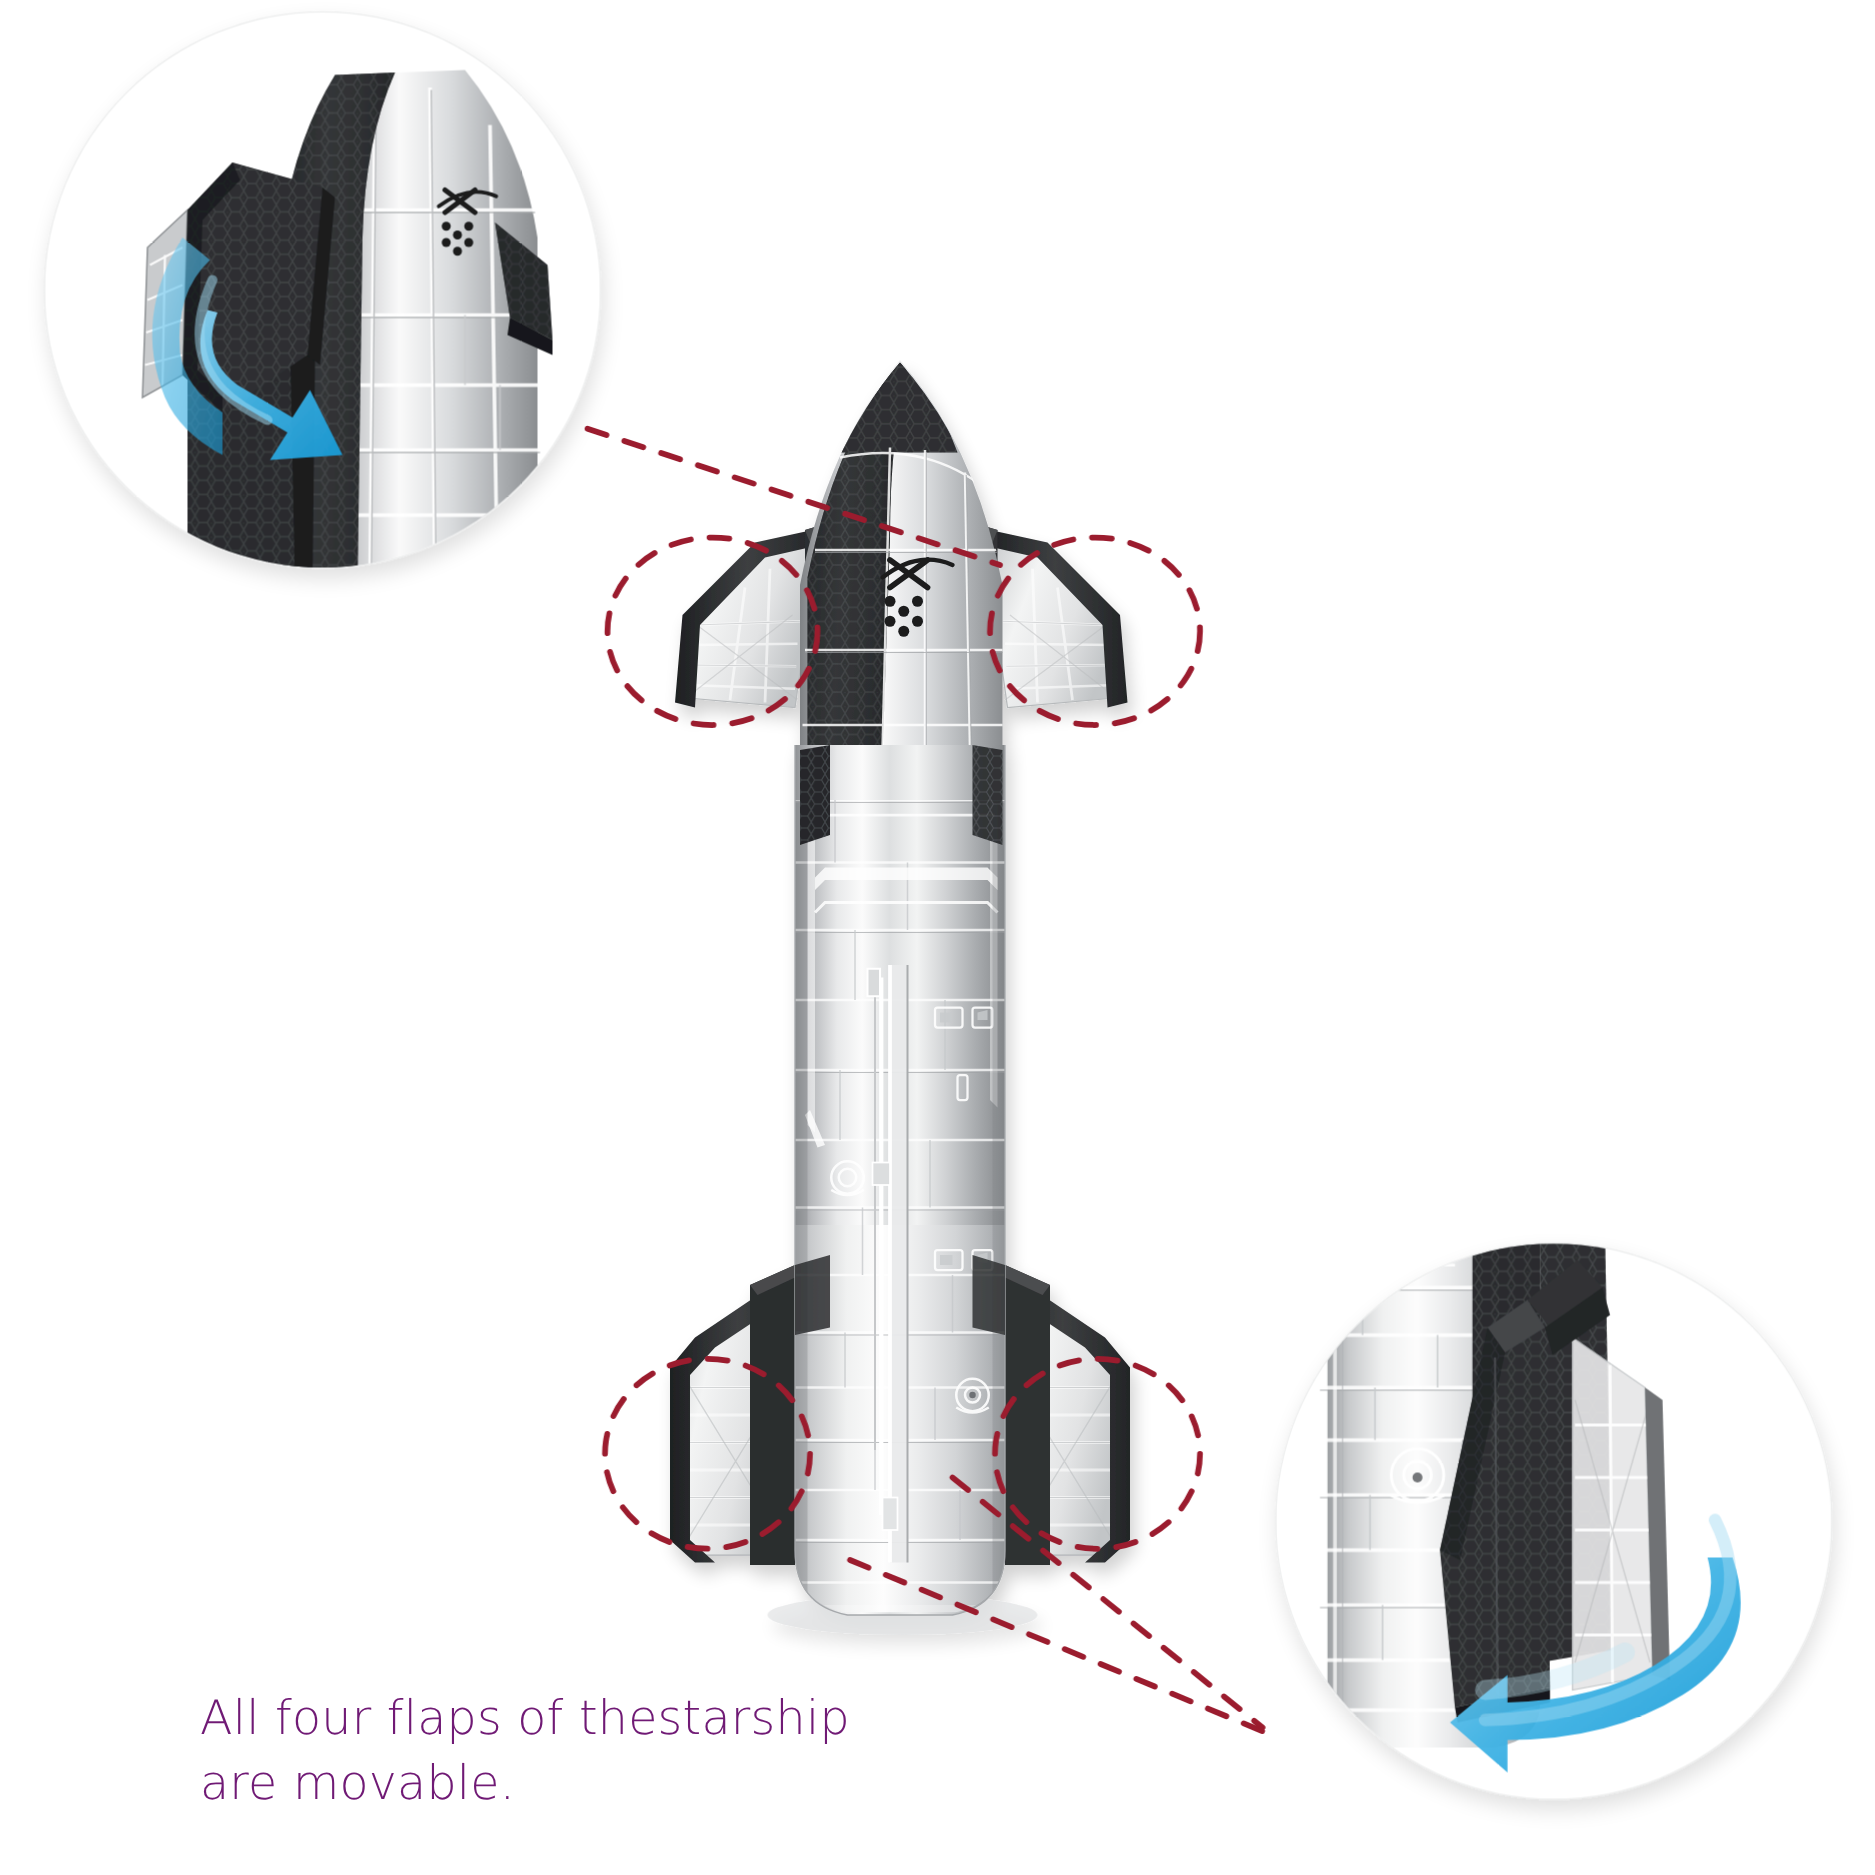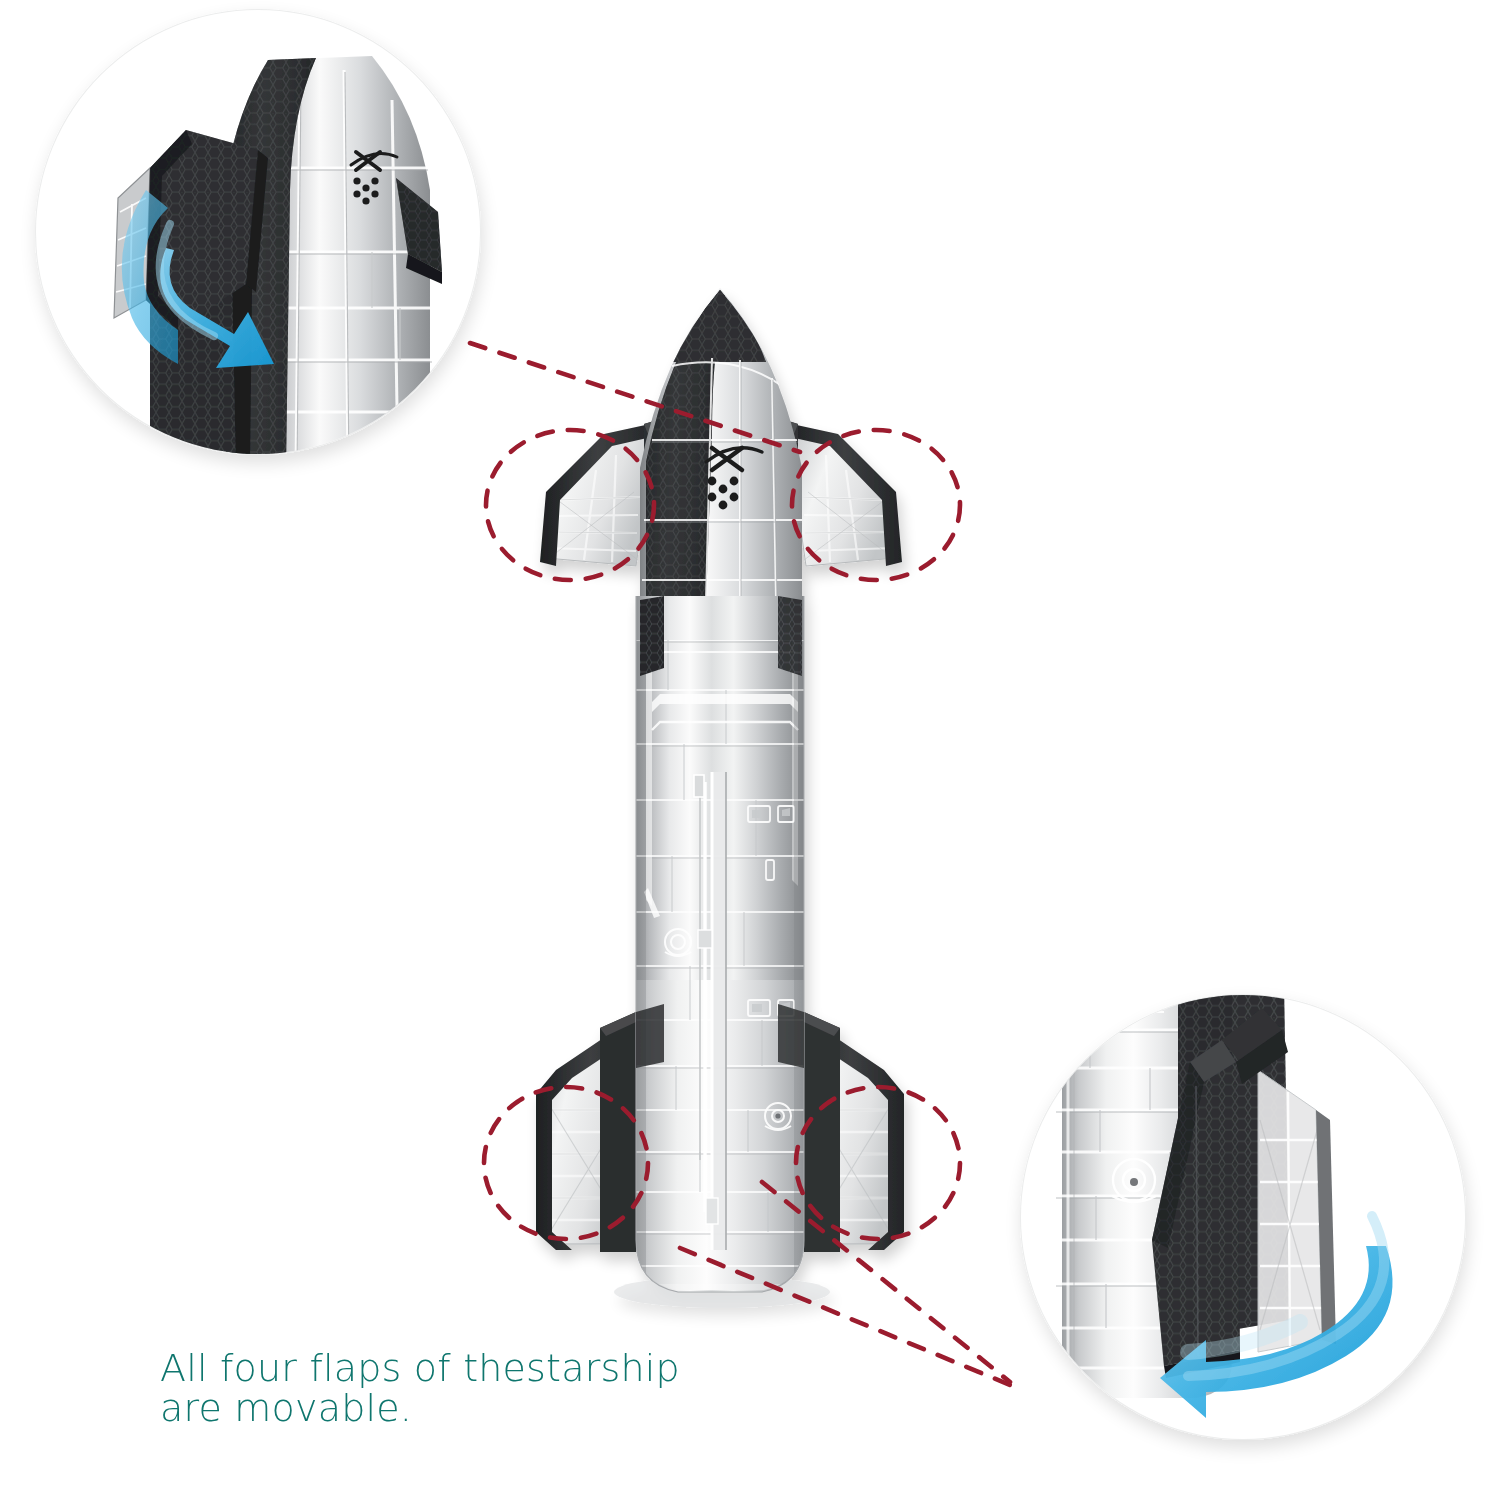--- a/index.html
+++ b/index.html
@@ -7,22 +7,22 @@
        font-family:"DejaVu Sans", sans-serif;}
   #stage{position:relative;width:1500px;height:1500px;background:#fff;}
   .layer{position:absolute;inset:0;}
   svg{display:block;}
   .caption{
     position:absolute; left:160px; top:1348px;
     width:640px;
     font-family:"DejaVu Sans", sans-serif;
     font-weight:300;
     font-size:38px;
-    line-height:40px;
-    color:#0f766e;
+    line-height:52px;
+    color:#701a75;
     letter-spacing:0.2px;
     white-space:pre-line;
   }
 </style>
 </head>
 <body>
 
 <div id="stage">
 
   <svg class="layer" width="1500" height="1500" viewBox="0 0 1500 1500">

